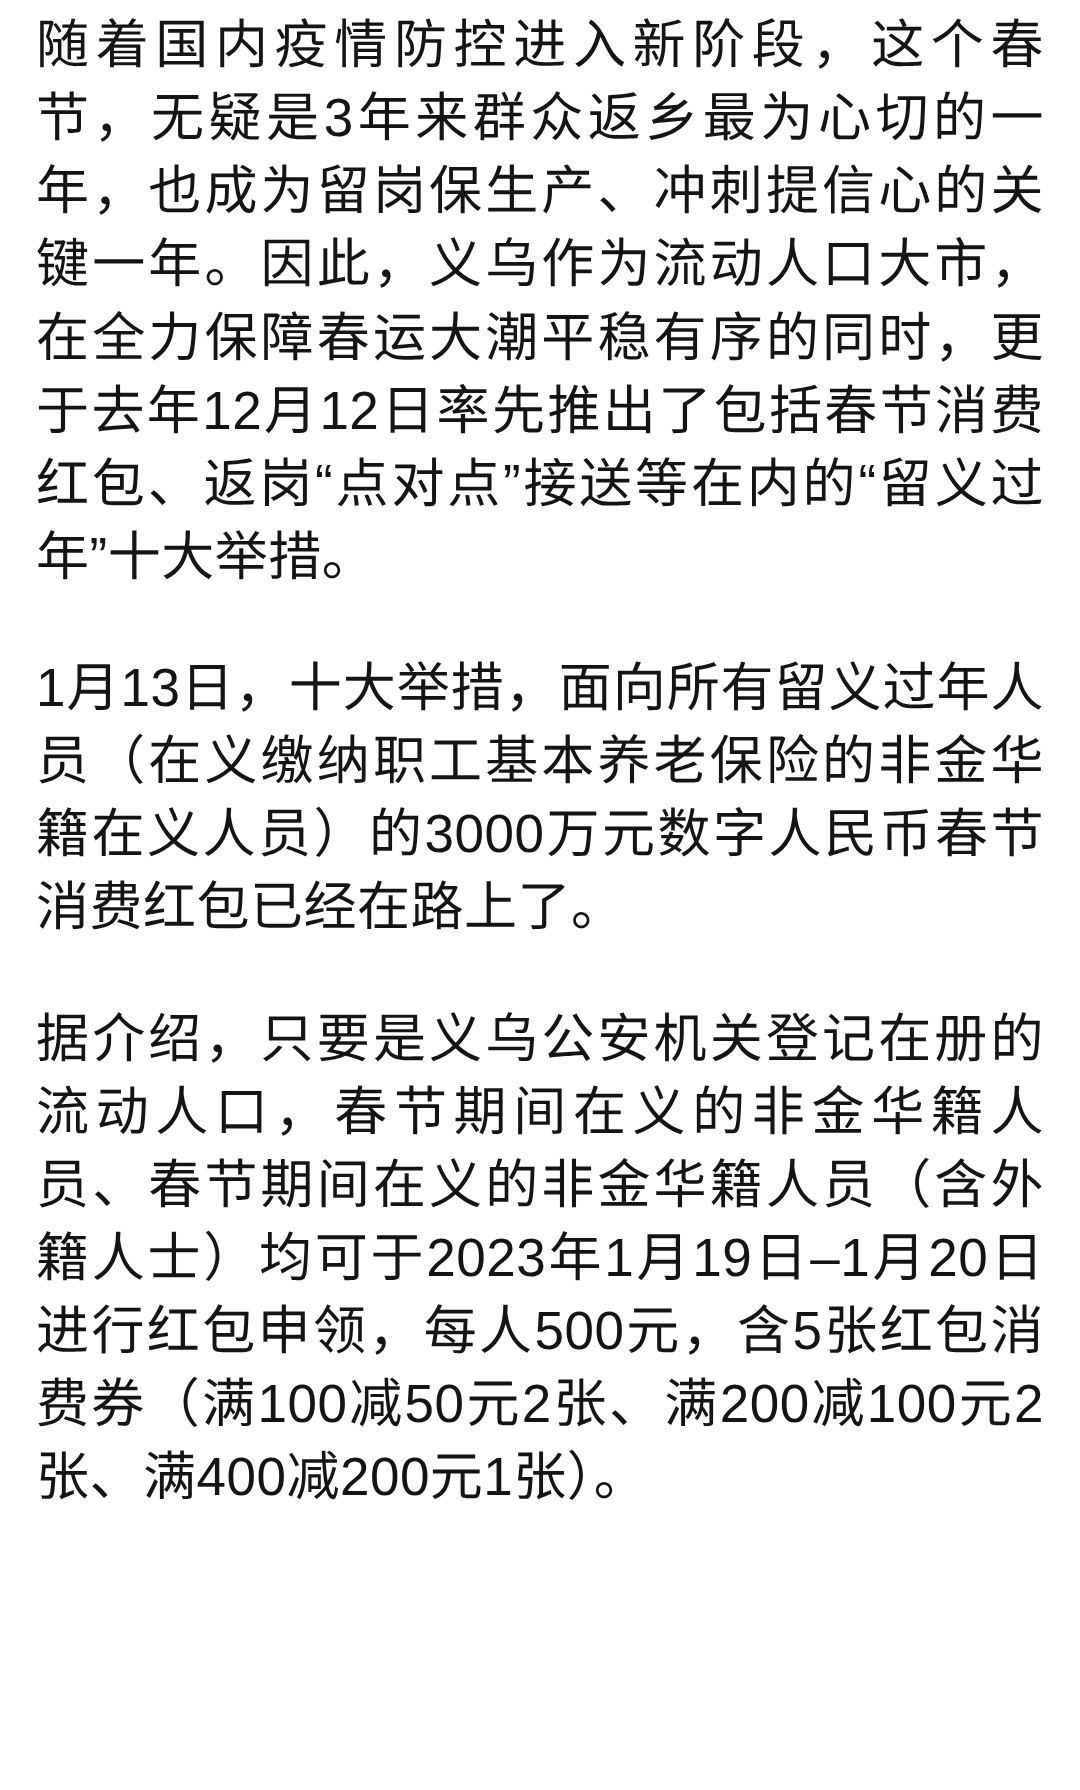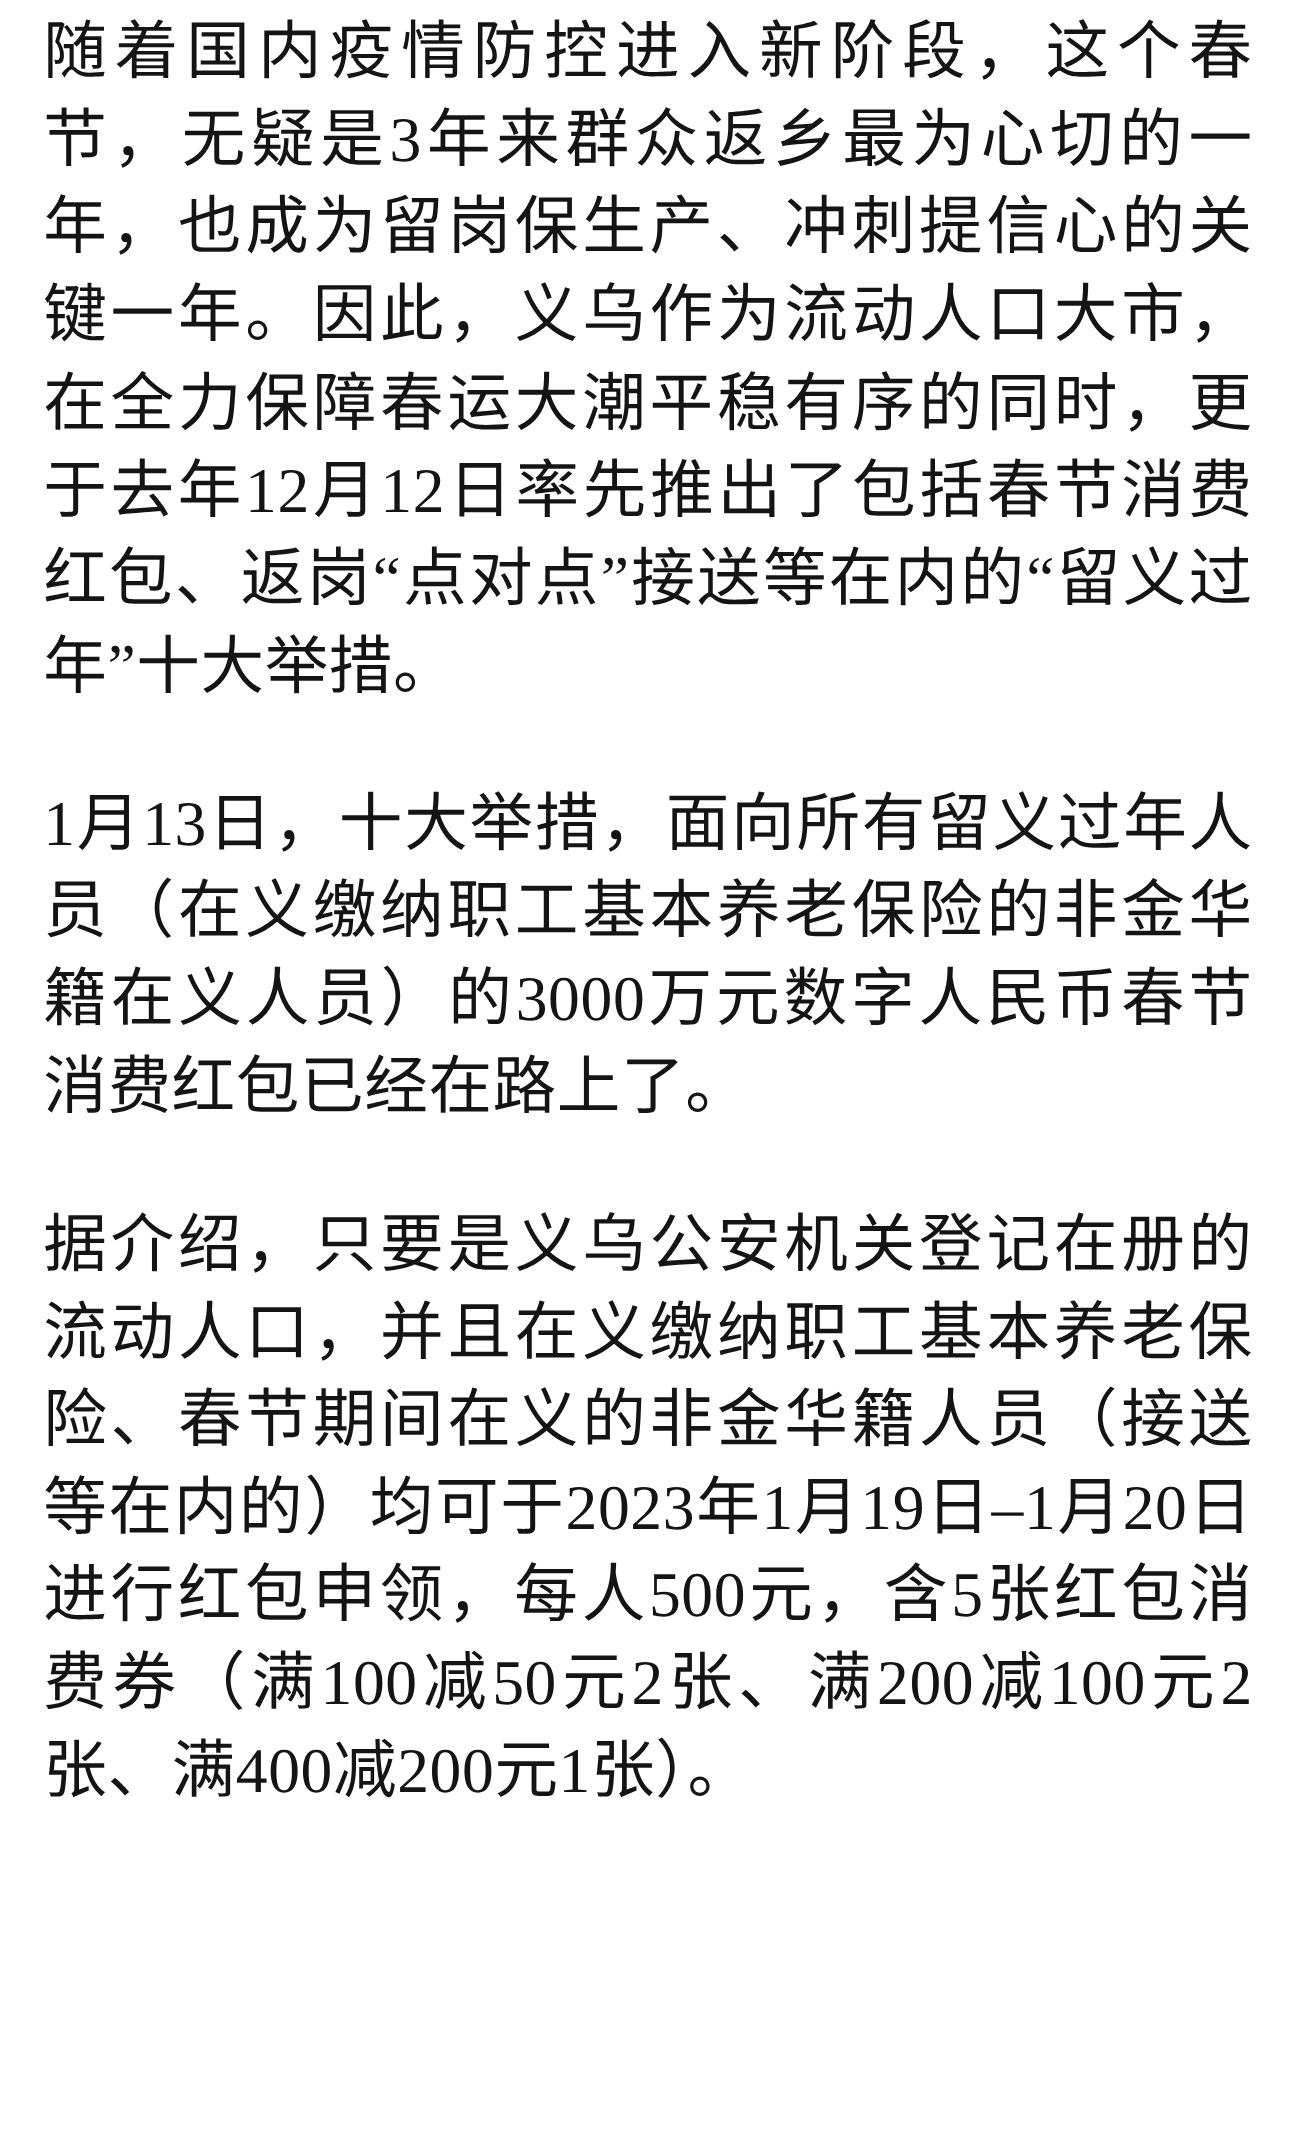--- a/index.html
+++ b/index.html
@@ -23,26 +23,25 @@
   .para {
     font-size: 53px;
     line-height: 1.38;
     letter-spacing: 0.5px;
     color: #141414;
     margin: 0 0 58px 0;
     text-align: justify;
     text-justify: inter-ideograph;
     word-break: break-all;
     font-weight: 400;
-    font-family: Liberation Serif, serif;
   }
   .para:last-child {
     margin-bottom: 0;
   }
 </style>
 </head>
 <body>
 
 <div class="article">
   <p class="para">随着国内疫情防控进入新阶段，这个春节，无疑是3年来群众返乡最为心切的一年，也成为留岗保生产、冲刺提信心的关键一年。因此，义乌作为流动人口大市，在全力保障春运大潮平稳有序的同时，更于去年12月12日率先推出了包括春节消费红包、返岗“点对点”接送等在内的“留义过年”十大举措。</p>
   <p class="para">1月13日，十大举措，面向所有留义过年人员（在义缴纳职工基本养老保险的非金华籍在义人员）的3000万元数字人民币春节消费红包已经在路上了。</p>
-  <p class="para">据介绍，只要是义乌公安机关登记在册的流动人口，并且在义缴纳职工基本养老保险、春节期间在义的非金华籍人员（接送等在内的）均可于2023年1月19日–1月20日进行红包申领，每人500元，含5张红包消费券（满100减50元2张、满200减100元2张、满400减200元1张）。</p>
+  <p class="para">据介绍，只要是义乌公安机关登记在册的流动人口，春节期间在义的非金华籍人员、春节期间在义的非金华籍人员（含外籍人士）均可于2023年1月19日–1月20日进行红包申领，每人500元，含5张红包消费券（满100减50元2张、满200减100元2张、满400减200元1张）。</p>
 </div>
 
 </body></html>

